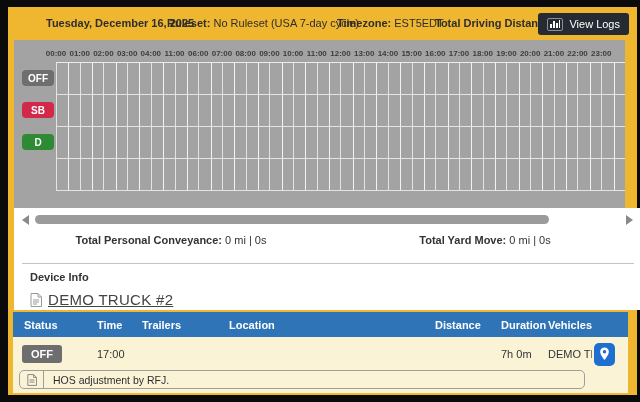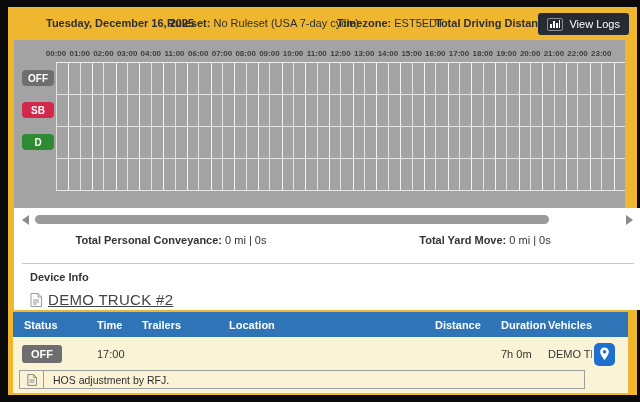--- a/index.html
+++ b/index.html
@@ -87,21 +87,21 @@
     display:inline-flex; width:40px; height:18px; border-radius:3px; background:#6E6E6E;
     color:#fff; font-size:11px; font-weight:bold; align-items:center; justify-content:center;
   }
   .cell.pin-cell { padding-left:2px; }
   .pin-btn {
     width:21px; height:23px; border:none; border-radius:5px; background:#1E6FD0;
     display:flex; align-items:center; justify-content:center; cursor:pointer;
   }
   .note-box {
     margin:1px 0 0 6px; width:566px; height:19px;
-    border:1px solid #9e9e9e; border-radius:0; display:flex; align-items:stretch;
+    border:1px solid #9e9e9e; border-radius:5px; display:flex; align-items:stretch;
   }
   .note-icon-cell { width:24px; border-right:1px solid #9e9e9e; display:flex; align-items:center; justify-content:center; }
   .note-text { padding-left:9px; font-size:10.5px; color:#2e2e2e; display:flex; align-items:center; }
 </style>
 </head>
 <body>
 
 <div class="page">
   <div class="amber-panel">
 

